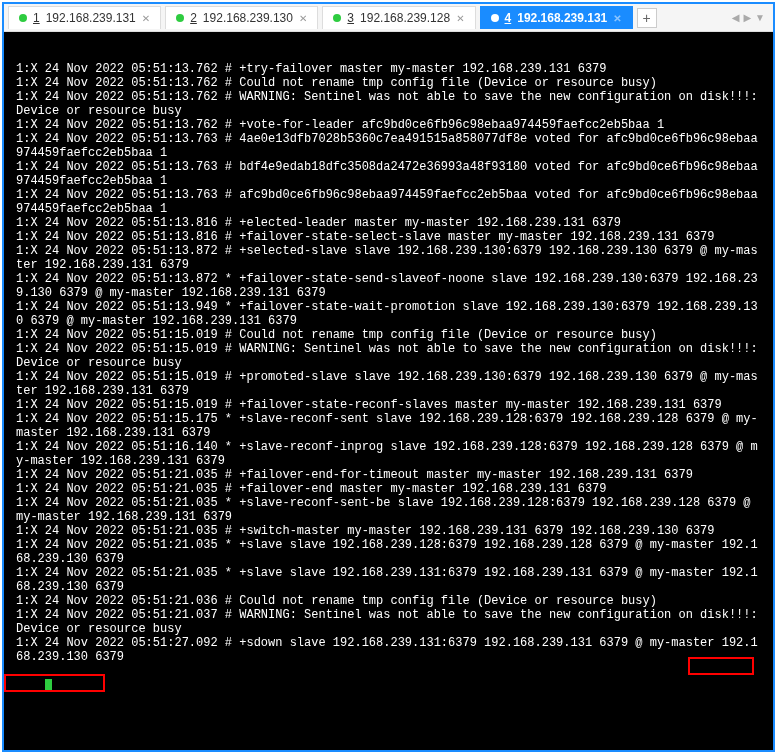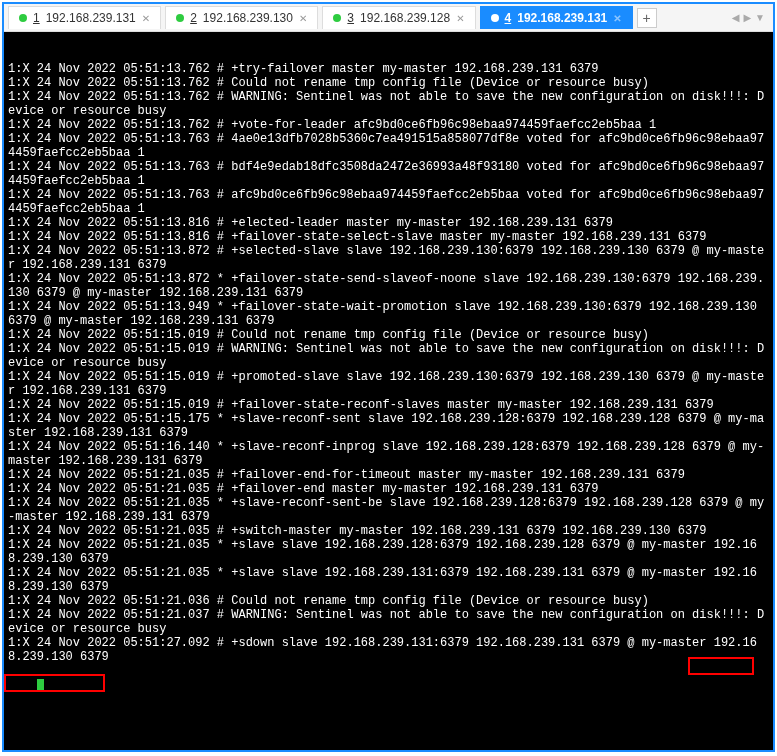--- a/index.html
+++ b/index.html
@@ -88,21 +88,21 @@
       color: #aaa;
       cursor: pointer;
     }
     .terminal {
       flex: 1;
       background: #000;
       color: #fff;
       font-family: Consolas, "Courier New", monospace;
       font-size: 12px;
       line-height: 14px;
-      padding: 2px 4px;
+      padding: 2px 12px;
       overflow: hidden;
       white-space: pre-wrap;
       word-break: break-all;
       position: relative;
     }
     .terminal-content div {
       white-space: pre-wrap;
       word-break: break-all;
     }
     .cursor {

